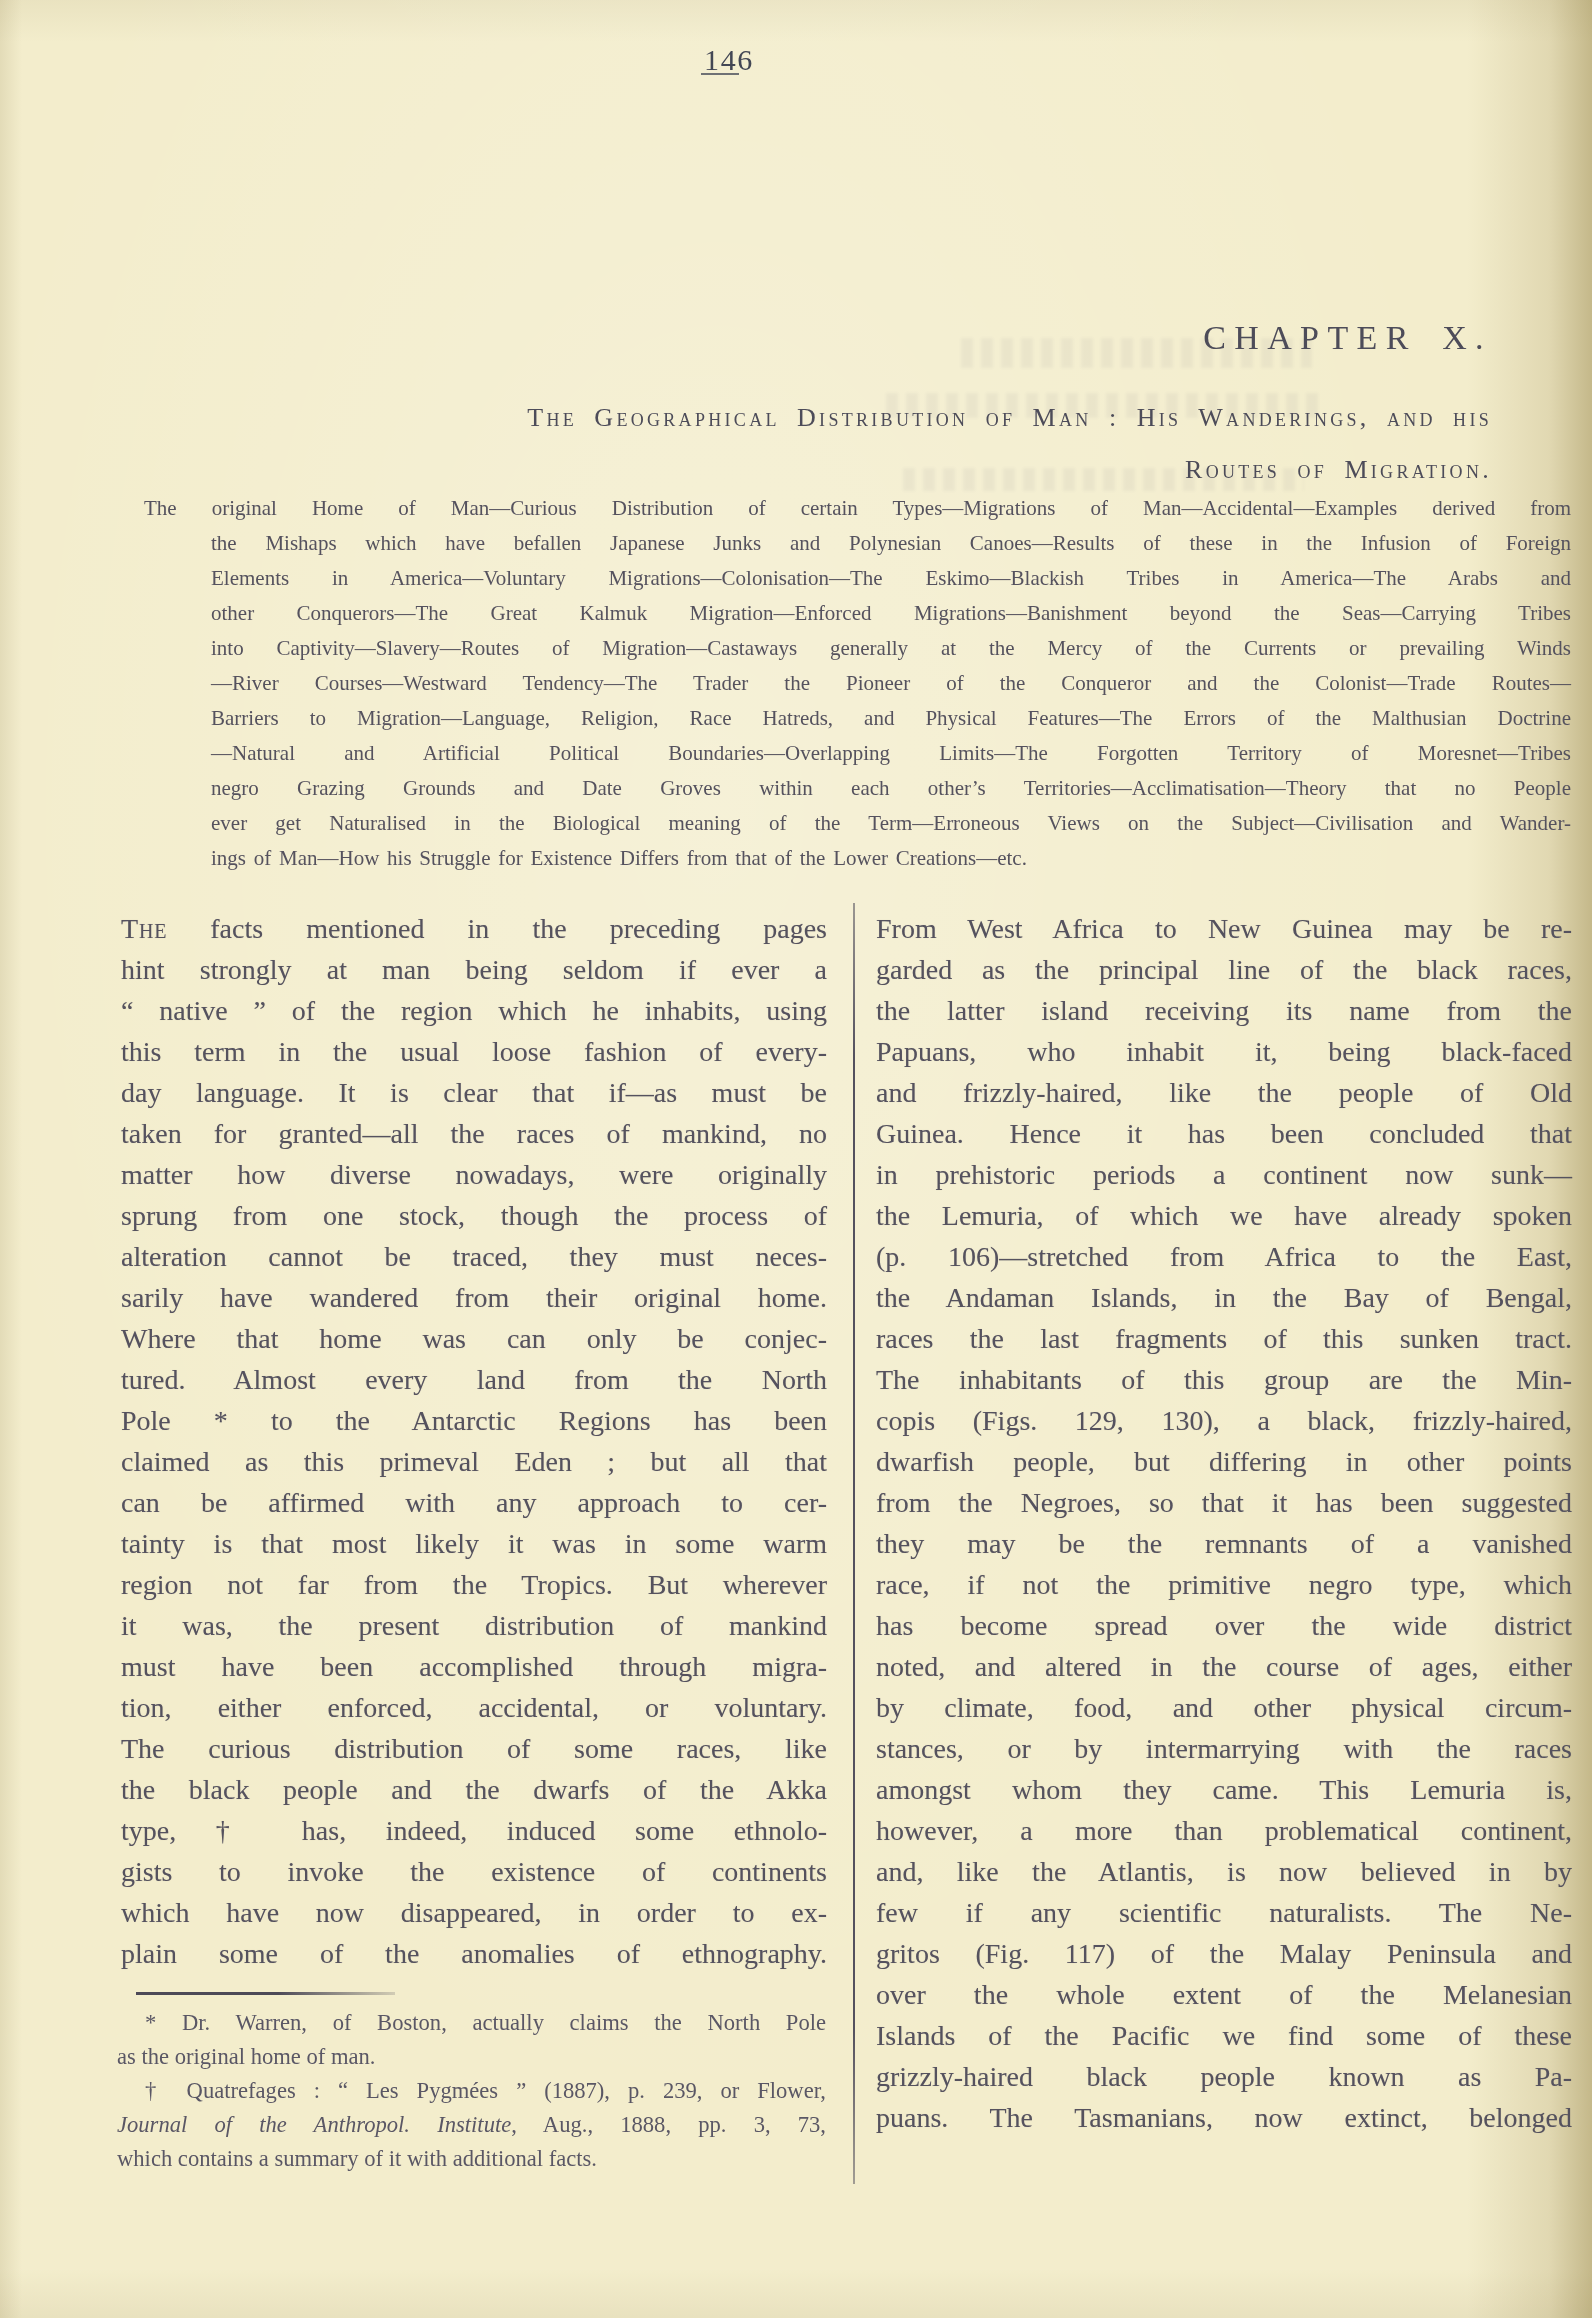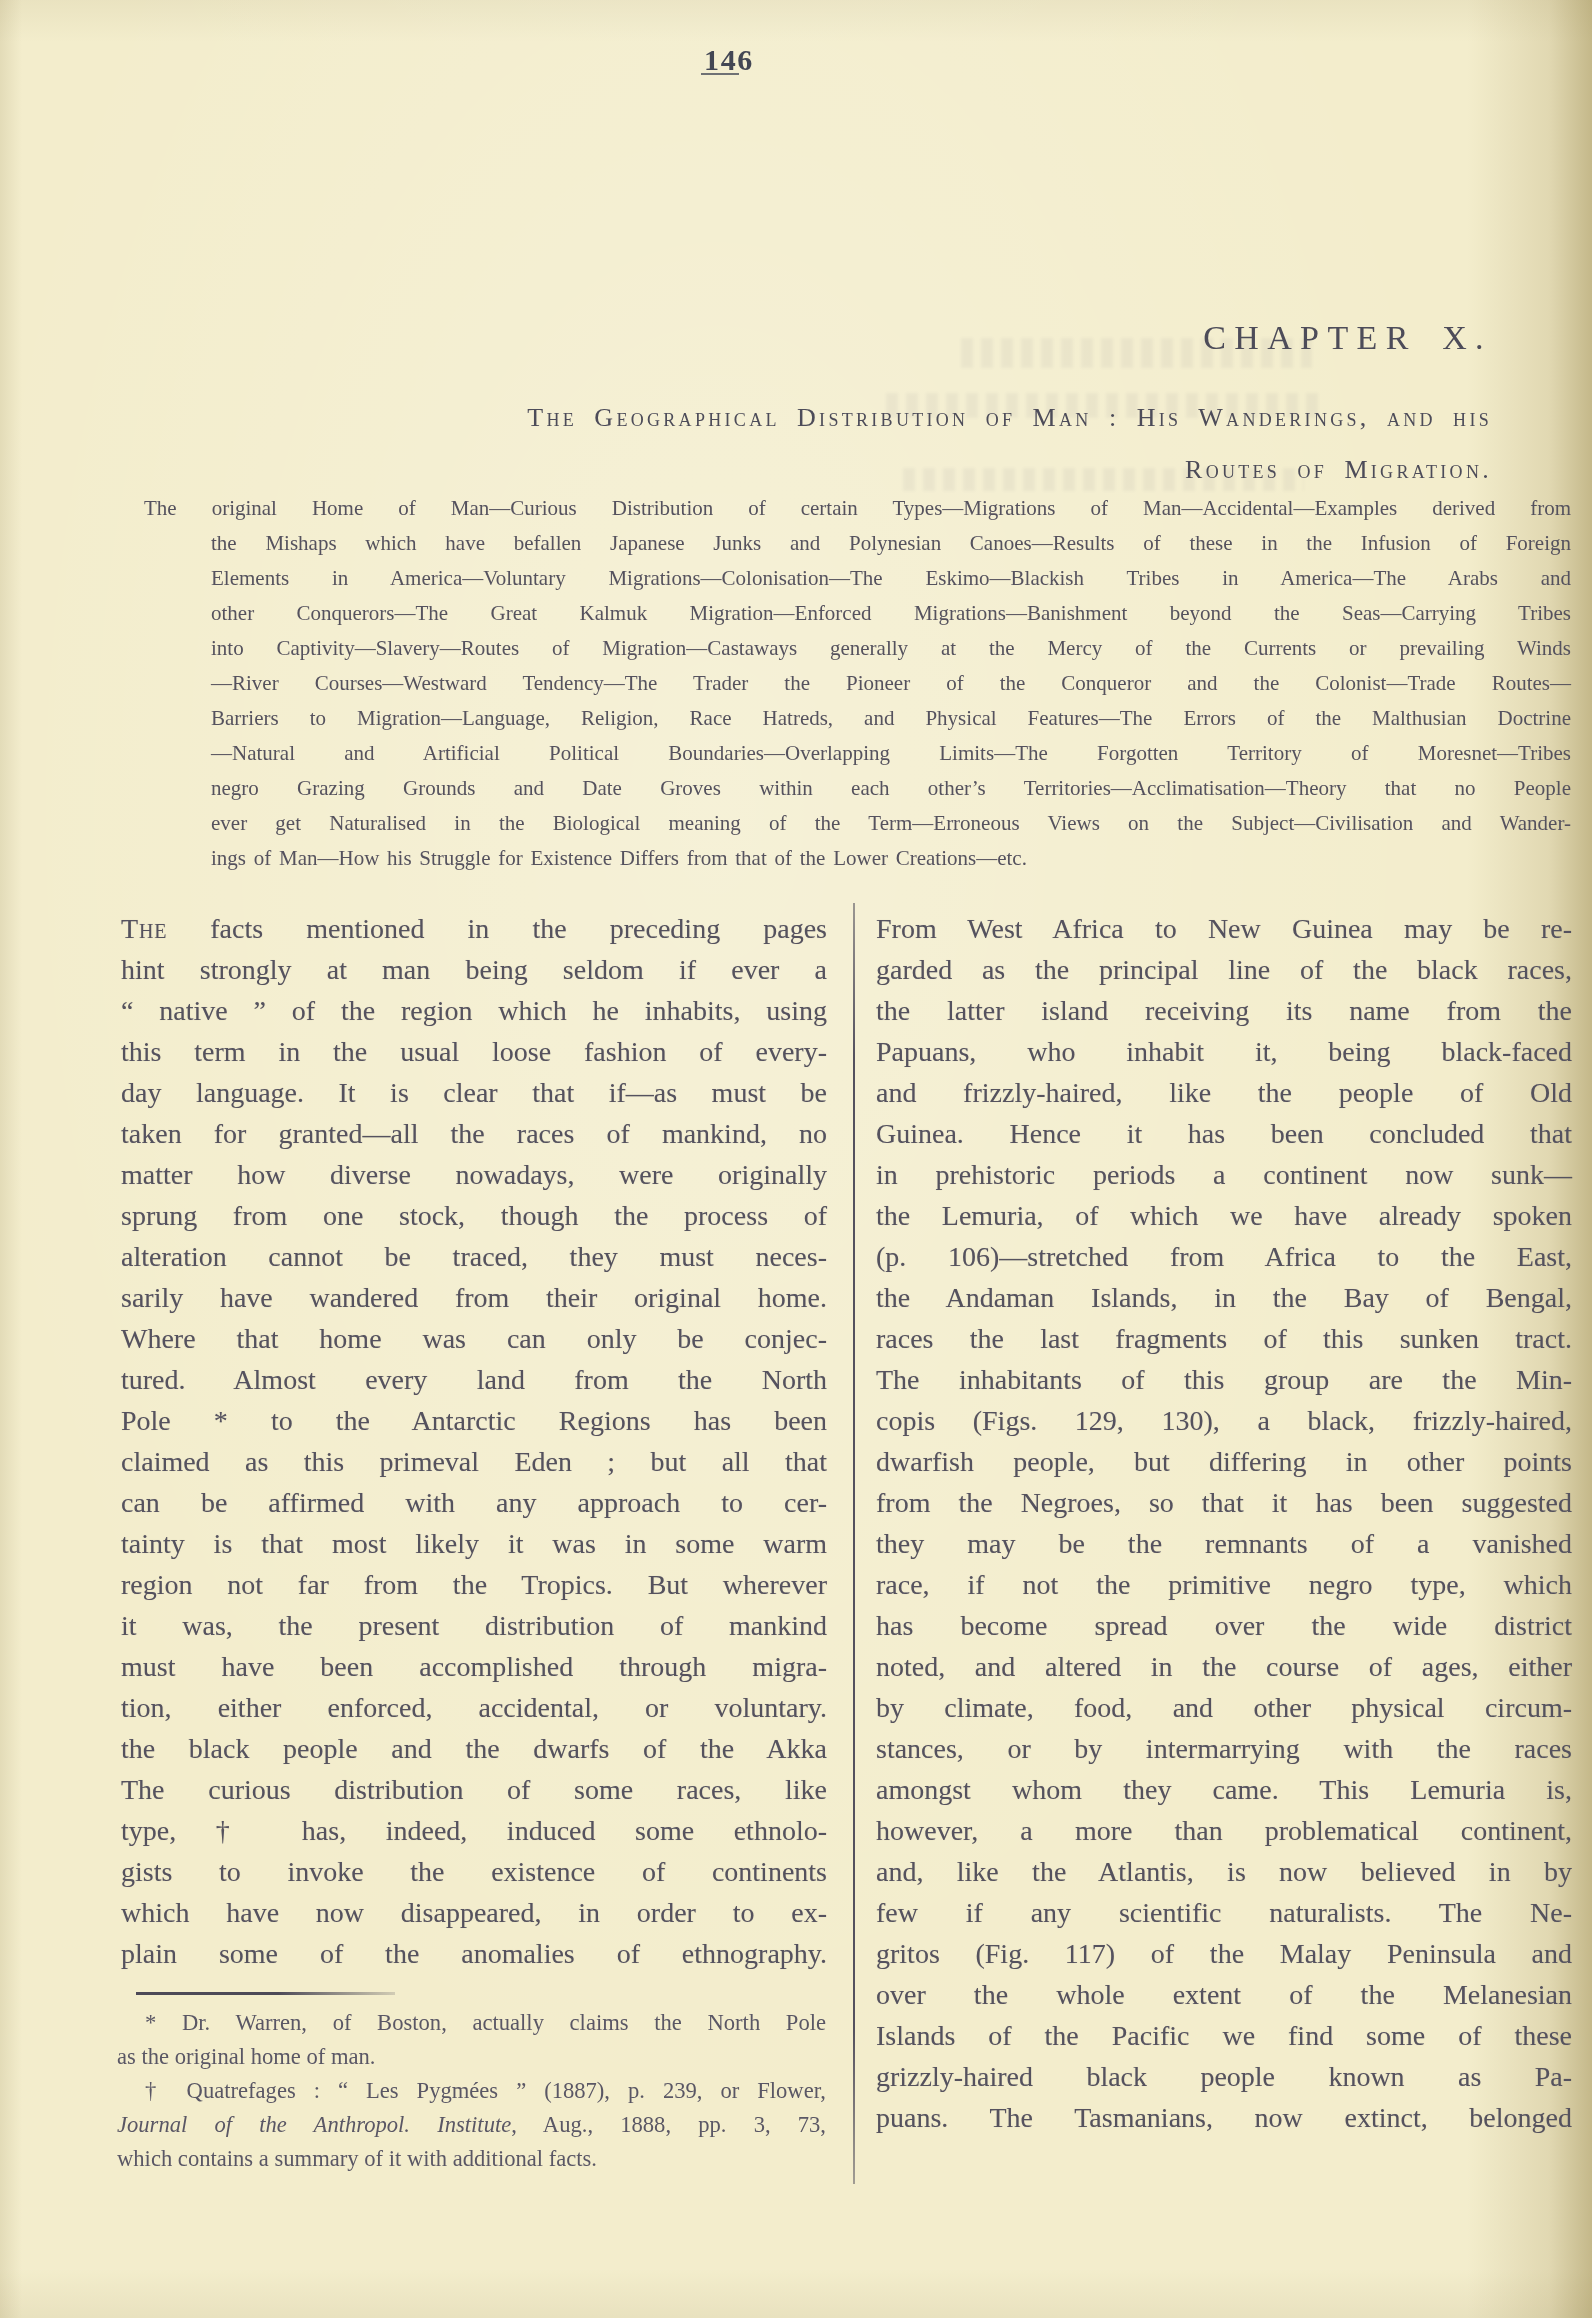--- a/index.html
+++ b/index.html
@@ -16,21 +16,21 @@
       linear-gradient(to right, rgba(110,90,35,0.12), rgba(110,90,35,0) 22px),
       linear-gradient(to left, rgba(120,98,30,0.38), rgba(130,106,40,0.16) 43px, rgba(130,106,40,0) 125px),
       linear-gradient(to bottom, rgba(110,90,35,0.07), rgba(110,90,35,0) 42px),
       linear-gradient(to top, rgba(110,90,35,0.08), rgba(110,90,35,0) 50px),
       #f3edcc;
   }
   .abs{position:absolute;}
   .pagenum{
     top:43px;left:121px;width:1450px;text-align:center;
     transform:translateX(-117px);
-    font-size:30px;letter-spacing:1.7px;color:#434754;font-weight:bold;
+    font-size:30px;letter-spacing:1.7px;color:#434754;font-weight:normal;
   }
   .pagenum .num{position:relative;display:inline-block;}
   .pagenum .num::after{
     content:"";position:absolute;left:-2.5px;bottom:1.7px;width:38px;height:2.5px;
     background:rgba(67,71,84,0.75);
   }
   .heading{
     top:319px;left:121px;width:1450px;text-align:right;
     transform:translateX(-79px);
     color:#4d4c59;
@@ -126,22 +126,22 @@
       <div class="tline">Where that home was can only be conjec-</div>
       <div class="tline">tured.  Almost every land from the North</div>
       <div class="tline">Pole * to the Antarctic Regions has been</div>
       <div class="tline">claimed as this primeval Eden ; but all that</div>
       <div class="tline">can be affirmed with any approach to cer-</div>
       <div class="tline">tainty is that most likely it was in some warm</div>
       <div class="tline">region not far from the Tropics.  But wherever</div>
       <div class="tline">it was, the present distribution of mankind</div>
       <div class="tline">must have been accomplished through migra-</div>
       <div class="tline">tion, either enforced, accidental, or voluntary.</div>
+      <div class="tline">The curious distribution of some races, like</div>
       <div class="tline">the black people and the dwarfs of the Akka</div>
-      <div class="tline">The curious distribution of some races, like</div>
       <div class="tline">type, † has, indeed, induced some ethnolo-</div>
       <div class="tline">gists to invoke the existence of continents</div>
       <div class="tline">which have now disappeared, in order to ex-</div>
       <div class="tline">plain some of the anomalies of ethnography.</div>
     </div>
 
   <div class="abs colrule"></div>
 
   <div class="abs bodycol col-right">
       <div class="tline">From West Africa to New Guinea may be re-</div>

